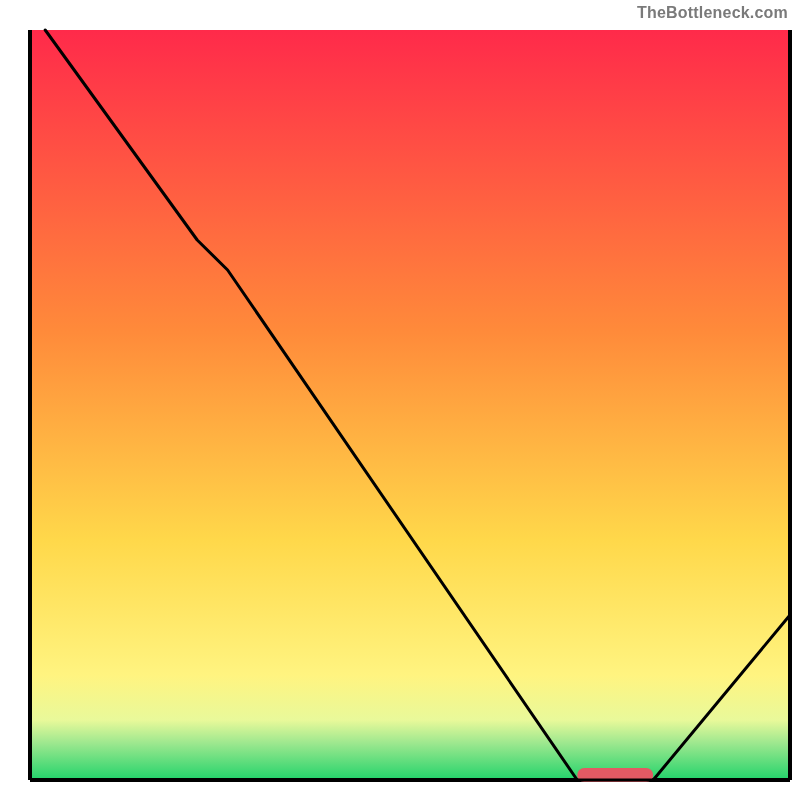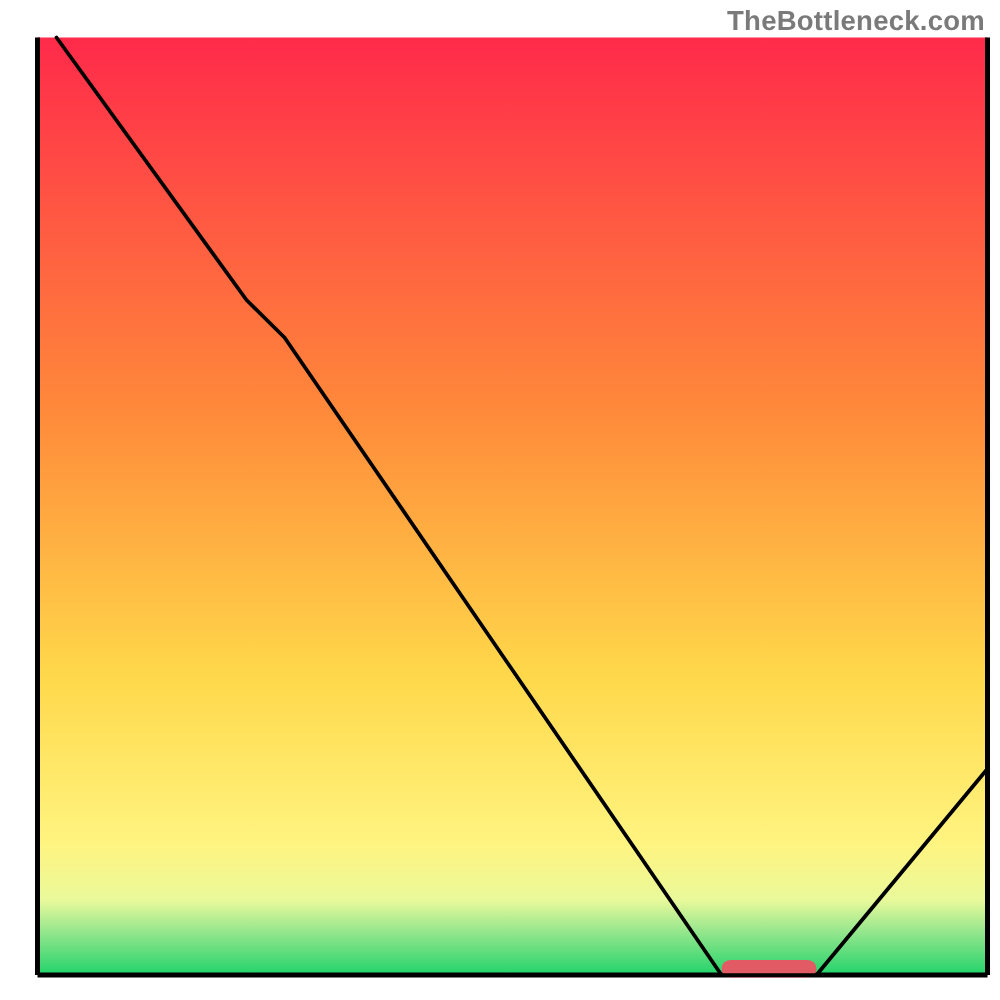--- a/index.html
+++ b/index.html
@@ -13,21 +13,21 @@
   .frame {
     position: relative;
     width: 800px;
     height: 800px;
   }
   .watermark {
     position: absolute;
     top: 4px;
     right: 12px;
     font-family: Arial, Helvetica, sans-serif;
-    font-size: 22px;
+    font-size: 16px;
     font-weight: 600;
     color: #7a7a7a;
     letter-spacing: 0.2px;
   }
   svg {
     position: absolute;
     left: 0;
     top: 0;
   }
 </style>

